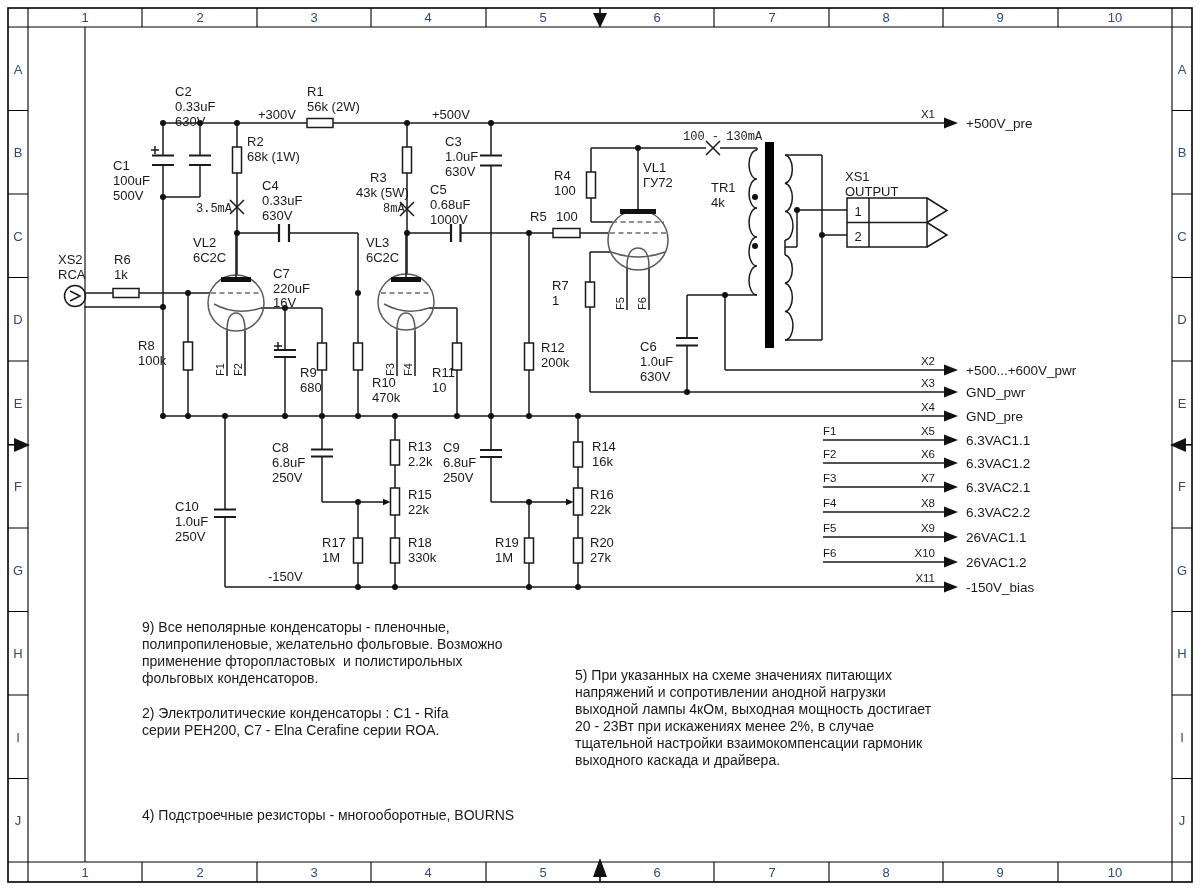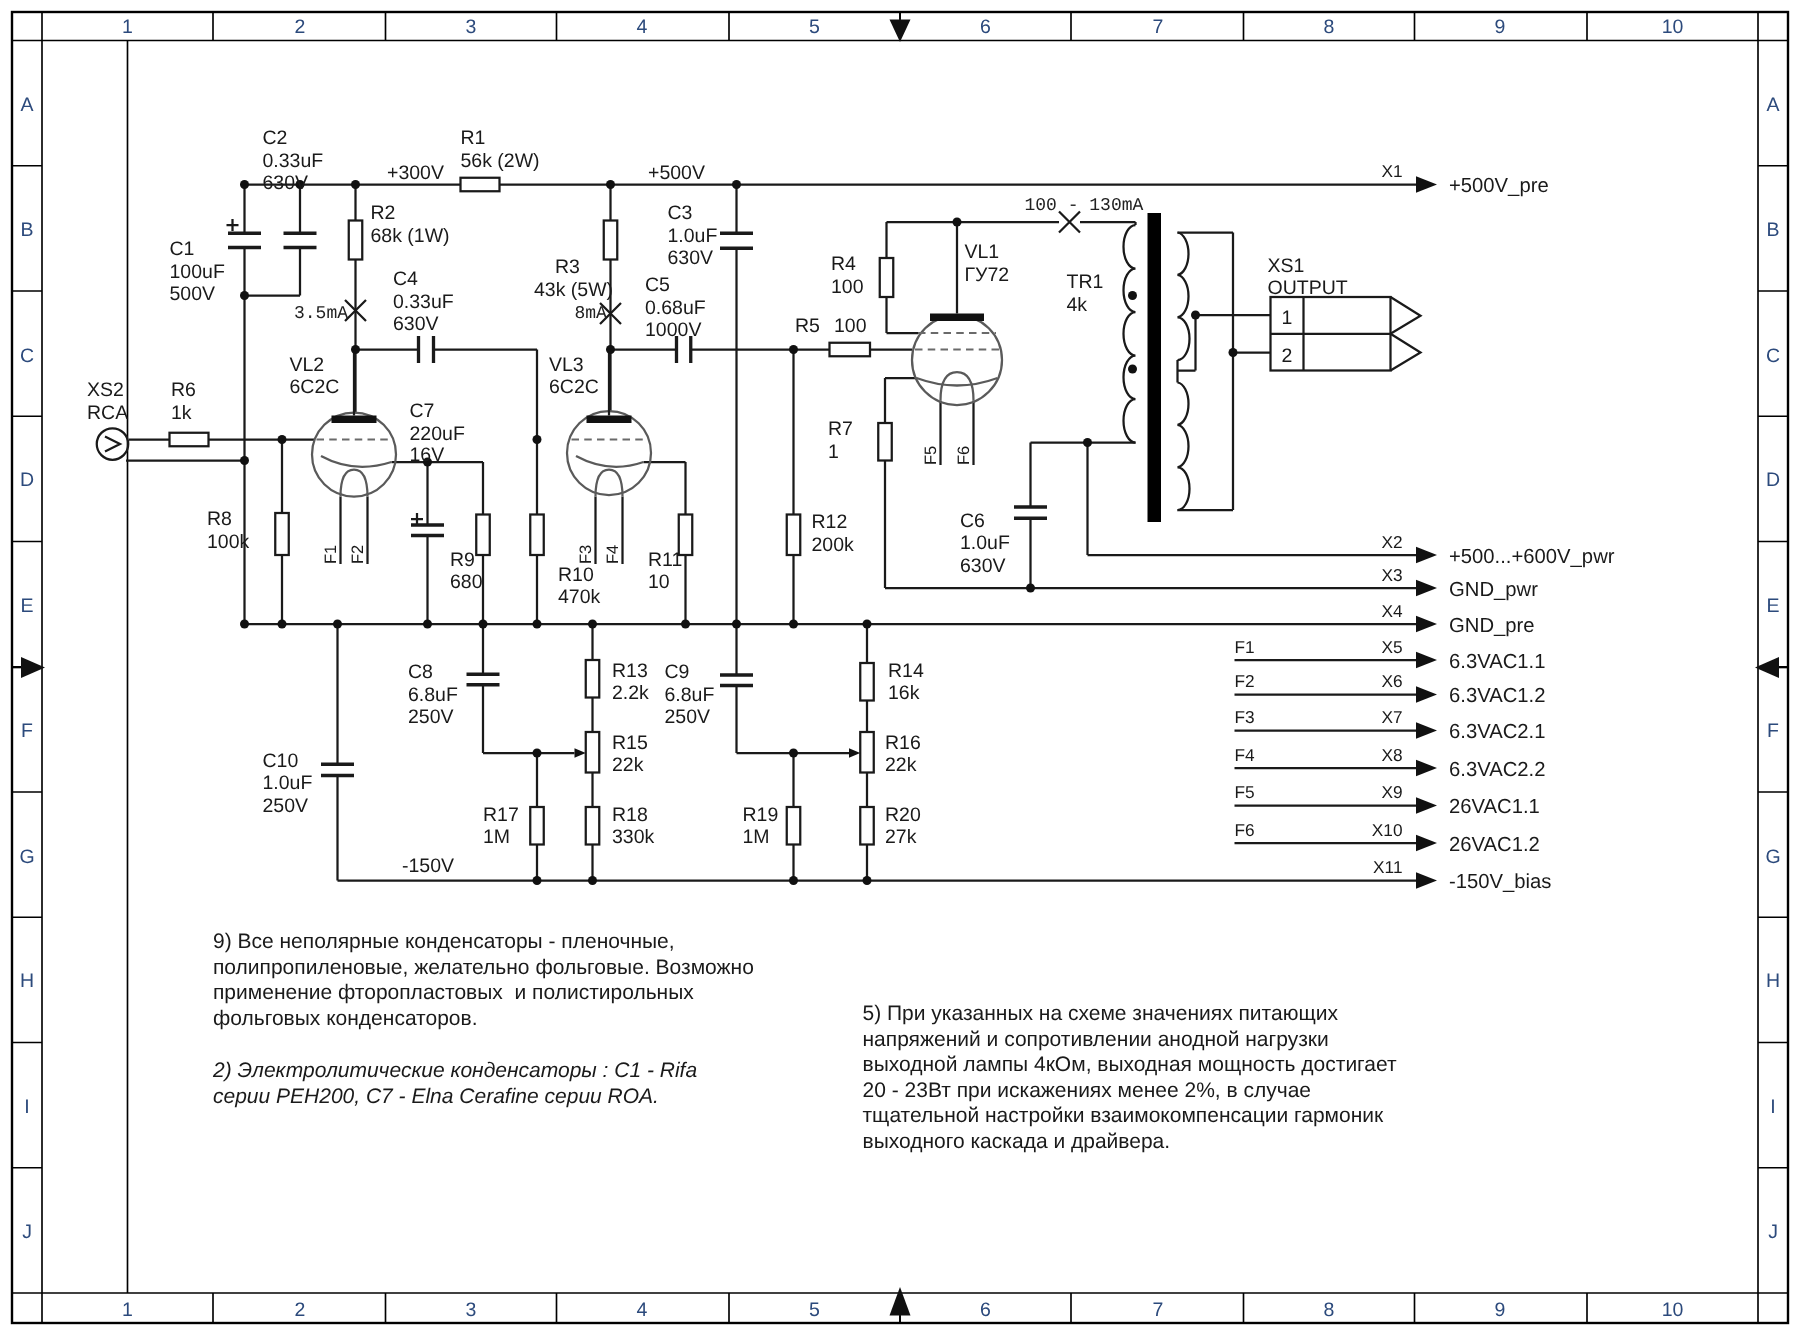--- a/index.html
+++ b/index.html
@@ -412,21 +412,22 @@
     <text class="rot" transform="translate(624,310) rotate(-90)">F5</text>
     <text class="rot" transform="translate(646,310) rotate(-90)">F6</text>
   </g>
 </svg>
 
   
   <div class="note" style="left:142px;top:619px;">9) Все неполярные конденсаторы - пленочные,
 полипропиленовые, желательно фольговые. Возможно
 применение фторопластовых  и полистирольных
 фольговых конденсаторов.</div>
-  <div class="note" style="left:142px;top:705px;font-style:italic;">2) Электролитические конденсаторы : C1 - Rifa
+  <div class="note" style="left:142px;top:705px;">2) Электролитические конденсаторы : C1 - Rifa
 серии PEH200, C7 - Elna Cerafine серии ROA.</div>
+  <div class="note" style="left:142px;top:807px;">4) Подстроечные резисторы - многооборотные, BOURNS</div>
   <div class="note" style="left:575px;top:619px;margin-top:48px;">5) При указанных на схеме значениях питающих
 напряжений и сопротивлении анодной нагрузки
 выходной лампы 4кОм, выходная мощность достигает
 20 - 23Вт при искажениях менее 2%, в случае
 тщательной настройки взаимокомпенсации гармоник
 выходного каскада и драйвера.</div>
 </div>
 
 </body></html>

